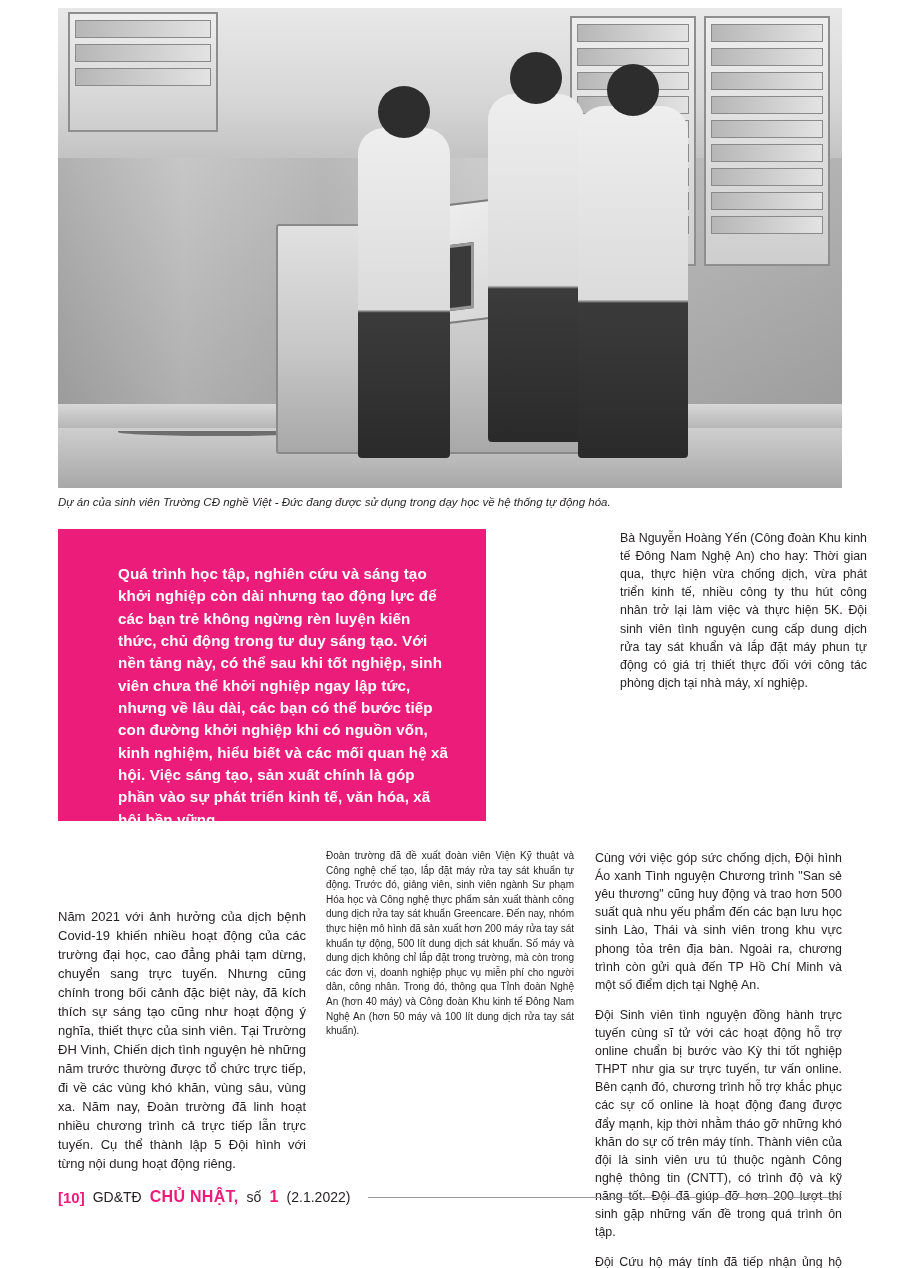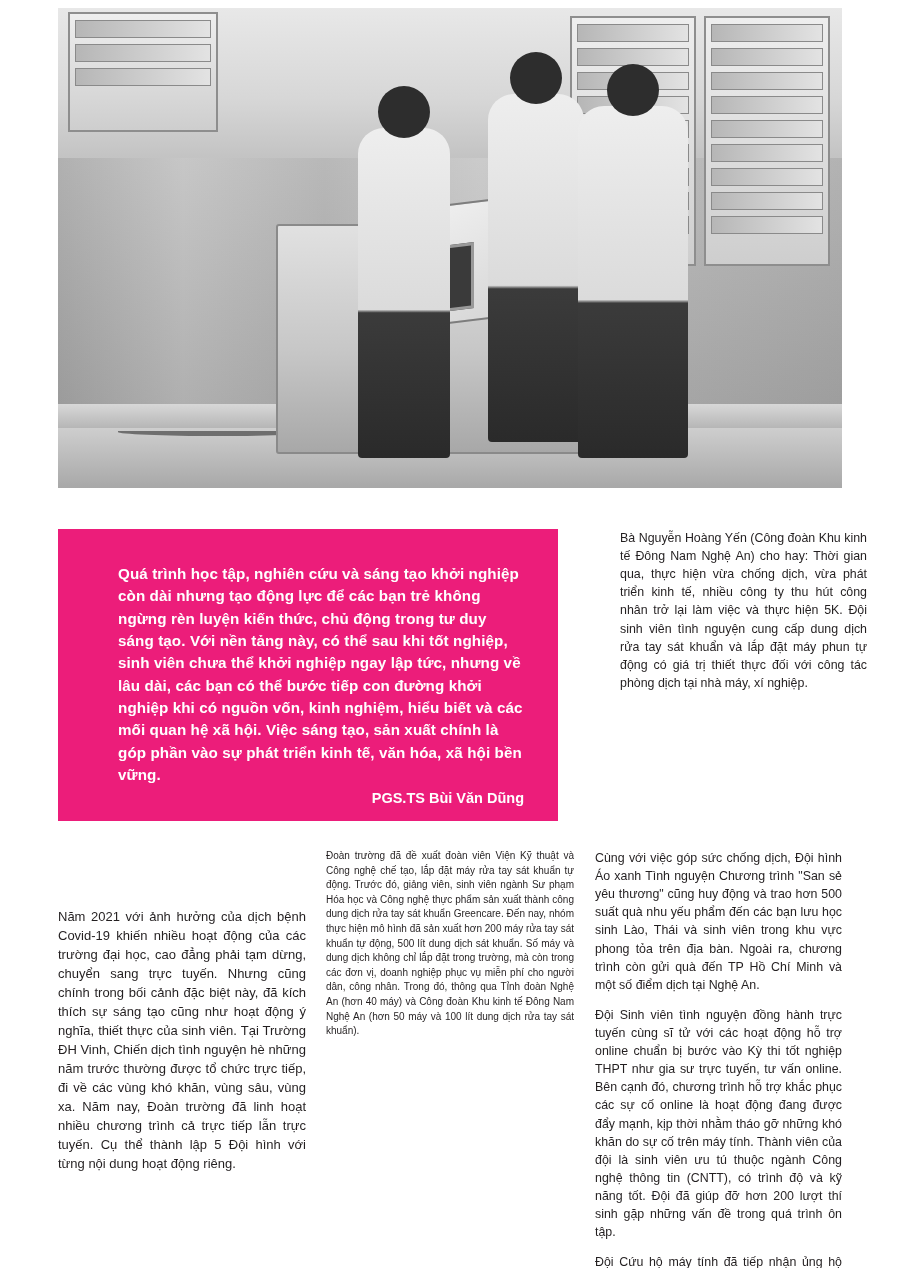--- a/index.html
+++ b/index.html
@@ -115,21 +115,21 @@
     font-style: italic;
     color: #231f20;
     line-height: 1.3;
   }
 
   
   .quote-box {
     position: absolute;
     left: 58px;
     top: 529px;
-    width: 500px;
+    width: 428px;
     height: 292px;
     background: #ec1d7a;
     color: #ffffff;
     padding: 34px 34px 34px 60px;
   }
   .quote-text {
     font-size: 15.2px;
     font-weight: bold;
     line-height: 1.47;
     letter-spacing: 0.1px;
@@ -272,20 +272,21 @@
         </div>
       <div class="ph person p2">
           <span class="head"></span>
         </div>
       <div class="ph person p3">
           <span class="head"></span>
         </div>
     </div>
   </div>
 
+  <div class="caption">Dự án của sinh viên Trường CĐ nghề Việt - Đức đang được sử dụng trong dạy học về hệ thống tự động hóa.</div>
 
   <div class="quote-box">
     <div class="quote-text">Quá trình học tập, nghiên cứu và sáng tạo khởi nghiệp còn dài nhưng tạo động lực để các bạn trẻ không ngừng rèn luyện kiến thức, chủ động trong tư duy sáng tạo. Với nền tảng này, có thể sau khi tốt nghiệp, sinh viên chưa thể khởi nghiệp ngay lập tức, nhưng về lâu dài, các bạn có thể bước tiếp con đường khởi nghiệp khi có nguồn vốn, kinh nghiệm, hiểu biết và các mối quan hệ xã hội. Việc sáng tạo, sản xuất chính là góp phần vào sự phát triển kinh tế, văn hóa, xã hội bền vững.</div>
     <div class="quote-author">PGS.TS Bùi Văn Dũng</div>
   </div>
 
   <div class="col-right-top">
     <p>Bà Nguyễn Hoàng Yến (Công đoàn Khu kinh tế Đông Nam Nghệ An) cho hay: Thời gian qua, thực hiện vừa chống dịch, vừa phát triển kinh tế, nhiều công ty thu hút công nhân trở lại làm việc và thực hiện 5K. Đội sinh viên tình nguyện cung cấp dung dịch rửa tay sát khuẩn và lắp đặt máy phun tự động có giá trị thiết thực đối với công tác phòng dịch tại nhà máy, xí nghiệp.</p>
   </div>
 
@@ -297,14 +298,23 @@
   <div class="col2">
     <p>Đoàn trường đã đề xuất đoàn viên Viện Kỹ thuật và Công nghệ chế tạo, lắp đặt máy rửa tay sát khuẩn tự động. Trước đó, giảng viên, sinh viên ngành Sư phạm Hóa học và Công nghệ thực phẩm sản xuất thành công dung dịch rửa tay sát khuẩn Greencare. Đến nay, nhóm thực hiện mô hình đã sản xuất hơn 200 máy rửa tay sát khuẩn tự động, 500 lít dung dịch sát khuẩn. Số máy và dung dịch không chỉ lắp đặt trong trường, mà còn trong các đơn vị, doanh nghiệp phục vụ miễn phí cho người dân, công nhân. Trong đó, thông qua Tỉnh đoàn Nghệ An (hơn 40 máy) và Công đoàn Khu kinh tế Đông Nam Nghệ An (hơn 50 máy và 100 lít dung dịch rửa tay sát khuẩn).</p>
   </div>
 
   <div class="col3">
     <p>Cùng với việc góp sức chống dịch, Đội hình Áo xanh Tình nguyện Chương trình "San sẻ yêu thương" cũng huy động và trao hơn 500 suất quà nhu yếu phẩm đến các bạn lưu học sinh Lào, Thái và sinh viên trong khu vực phong tỏa trên địa bàn. Ngoài ra, chương trình còn gửi quà đến TP Hồ Chí Minh và một số điểm dịch tại Nghệ An.</p>
     <p>Đội Sinh viên tình nguyện đồng hành trực tuyến cùng sĩ tử với các hoạt động hỗ trợ online chuẩn bị bước vào Kỳ thi tốt nghiệp THPT như gia sư trực tuyến, tư vấn online. Bên cạnh đó, chương trình hỗ trợ khắc phục các sự cố online là hoạt động đang được đẩy mạnh, kịp thời nhằm tháo gỡ những khó khăn do sự cố trên máy tính. Thành viên của đội là sinh viên ưu tú thuộc ngành Công nghệ thông tin (CNTT), có trình độ và kỹ năng tốt. Đội đã giúp đỡ hơn 200 lượt thí sinh gặp những vấn đề trong quá trình ôn tập.</p>
     <p>Đội Cứu hộ máy tính đã tiếp nhận ủng hộ gồm hơn 100 máy tính, trang thiết bị kèm theo. Sau đó, các bạn xem xét và sửa chữa</p>
   </div>
 
+  <div class="footer">
+    <span class="page-num">[10]</span>
+    <span class="footer-pub">GD&amp;TĐ</span>
+    <span class="footer-strong">CHỦ NHẬT,</span>
+    <span class="footer-pub">số</span>
+    <span class="footer-strong">1</span>
+    <span class="footer-pub">(2.1.2022)</span>
+    <span class="footer-rule"></span>
+  </div>
 
 </div>
 
 </body></html>

